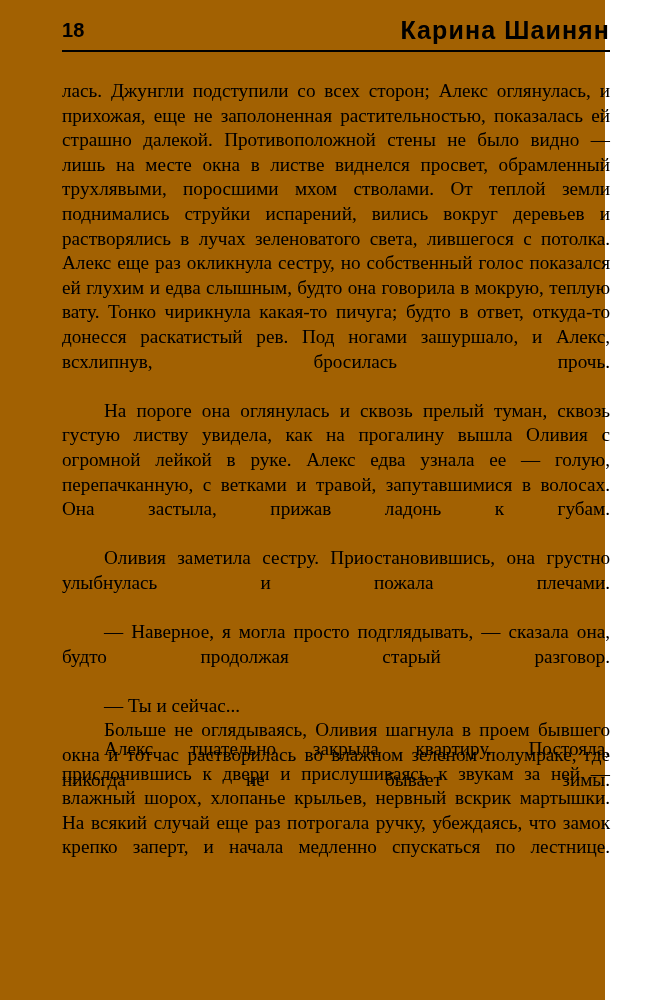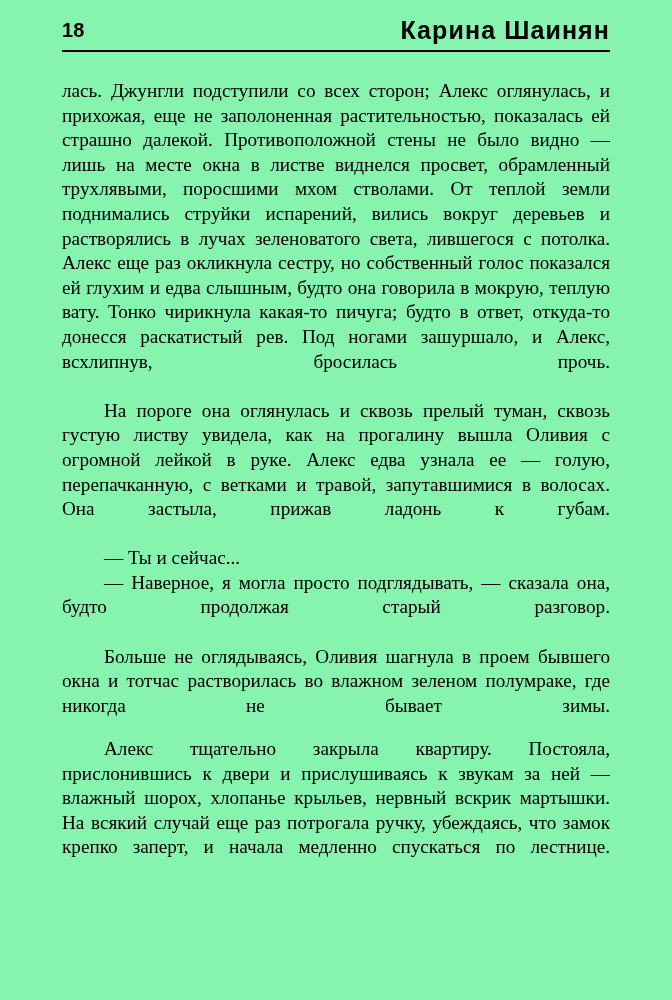--- a/index.html
+++ b/index.html
@@ -11,23 +11,23 @@
     width: 672px;
     height: 1000px;
     overflow: hidden;
     font-family: "Liberation Serif", "DejaVu Serif", serif;
     color: #000000;
     -webkit-font-smoothing: antialiased;
   }
 
   .page {
     position: relative;
-    width: 672px;
+    width: 605px;
     height: 1000px;
-    background: #86efac;
+    background: #a16207;
     box-sizing: border-box;
   }
 
   
   .running-head {
     position: absolute;
     left: 62px;
     top: 18px;
     width: 548px;
     height: 30px;
@@ -103,22 +103,23 @@
   <div class="running-head">
     <span class="folio">18</span>
     <span class="author">Карина Шаинян</span>
   </div>
 
   <div class="head-rule"></div>
 
   <div class="textblock upper">
     <p class="para cont">лась. Джунгли подступили со всех сторон; Алекс оглянулась, и прихожая, еще не заполоненная растительностью, показалась ей страшно далекой. Противоположной стены не было видно — лишь на месте окна в листве виднелся просвет, обрамленный трухлявыми, поросшими мхом стволами. От теплой земли поднимались струйки испарений, вились вокруг деревьев и растворялись в лучах зеленоватого света, лившегося с потолка. Алекс еще раз окликнула сестру, но собственный голос показался ей глухим и едва слышным, будто она говорила в мокрую, теплую вату. Тонко чирикнула какая-то пичуга; будто в ответ, откуда-то донесся раскатистый рев. Под ногами зашуршало, и Алекс, всхлипнув, бросилась прочь.</p>
     <p class="para">На пороге она оглянулась и сквозь прелый туман, сквозь густую листву увидела, как на прогалину вышла Оливия с огромной лейкой в руке. Алекс едва узнала ее — голую, перепачканную, с ветками и травой, запутавшимися в волосах. Она застыла, прижав ладонь к губам.</p>
+    <p class="para">Оливия заметила сестру. Приостановившись, она грустно улыбнулась и пожала плечами.</p>
+    <p class="para">— Наверное, я могла просто подглядывать, — сказала она, будто продолжая старый разговор.</p>
     <p class="para nojust">— Ты и сейчас...</p>
-    <p class="para">— Наверное, я могла просто подглядывать, — сказала она, будто продолжая старый разговор.</p>
     <p class="para">Больше не оглядываясь, Оливия шагнула в проем бывшего окна и тотчас растворилась во влажном зеленом полумраке, где никогда не бывает зимы.</p>
   </div>
 
   <div class="textblock lower">
     <p class="para">Алекс тщательно закрыла квартиру. Постояла, прислонившись к двери и прислушиваясь к звукам за ней — влажный шорох, хлопанье крыльев, нервный вскрик мартышки. На всякий случай еще раз потрогала ручку, убеждаясь, что замок крепко заперт, и начала медленно спускаться по лестнице.</p>
   </div>
 
 </div>
 
 </body></html>

